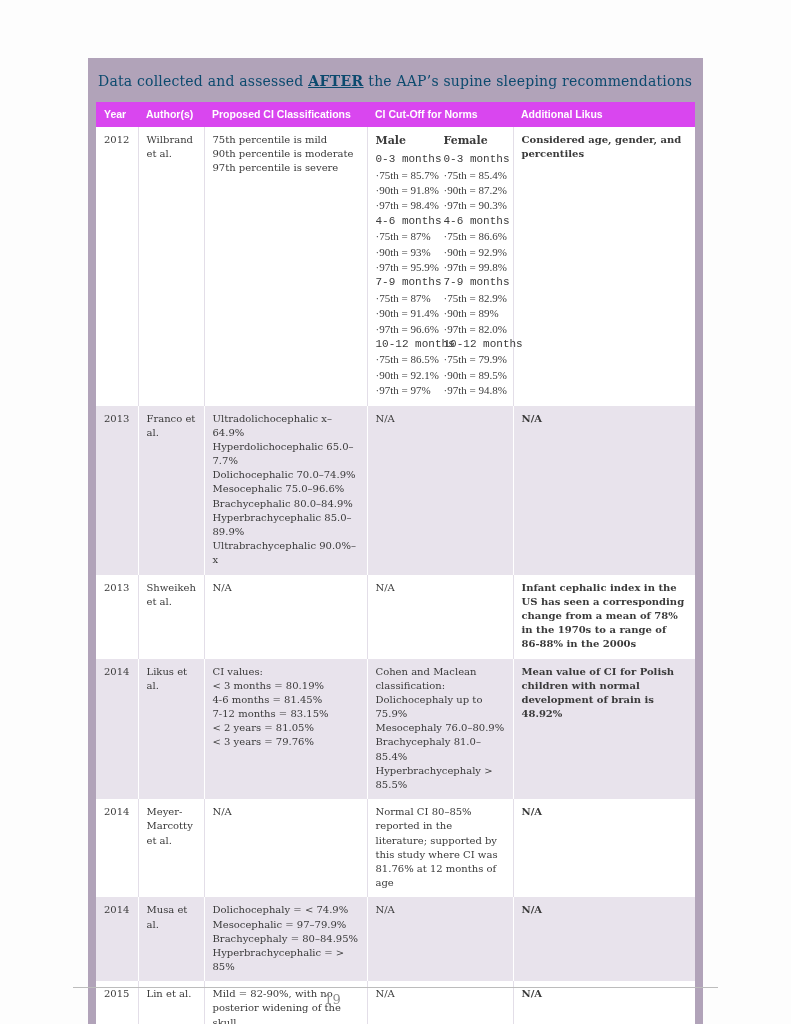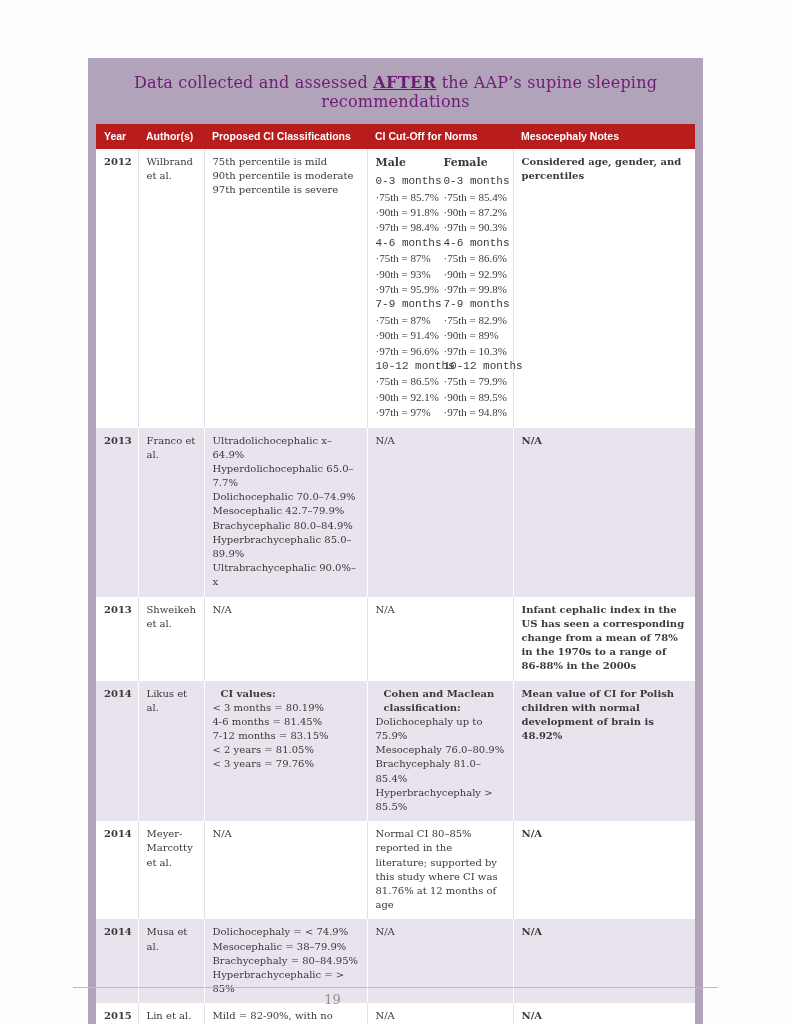--- a/index.html
+++ b/index.html
@@ -5,44 +5,44 @@
   html,body{margin:0;padding:0;}
   body{
     width:791px;height:1024px;position:relative;background:#fdfdfd;
     font-family:"DejaVu Serif", serif;color:#333;
   }
   .panel{
     position:absolute;left:88px;top:58px;width:615px;
     background:#b1a3b9;padding:0 0 10px 0;
   }
   .panel-title{
-    text-align:center;padding:15px 10px 13px;
-    font-size:16px;color:#701a75;letter-spacing:.2px;
+    text-align:left;padding:15px 10px 13px;
+    font-size:14px;color:#0c4a6e;letter-spacing:.2px;
   }
   .title-emphasis{font-weight:bold;text-decoration:underline;letter-spacing:.4px;}
   .table-wrap{margin:0 8px;}
   table{
     width:599px;border-collapse:collapse;background:#fff;
     font-size:10px;line-height:1.42;color:#3a3a3a;table-layout:fixed;
   }
   thead th{
-    background:#b91c1c;color:#fff;
+    background:#d946ef;color:#fff;
     font-family:"Liberation Sans", sans-serif;font-weight:bold;
     font-size:10.5px;text-align:left;padding:5px 8px;white-space:nowrap;
     overflow:hidden;
   }
   tbody td{vertical-align:top;padding:6px 8px 7px;border-right:1px solid #e3dee8;}
   tbody td:last-child{border-right:none;font-weight:bold;}
   tbody tr.alt{background:#e8e3ec;}
   tbody tr.alt td{border-right-color:#ffffff;}
-  .year-cell{font-weight:bold;}
+  .year-cell{font-weight:normal;}
   .cell-line{margin:0;}
   td.spaced .cell-line{margin-bottom:20px;}
   td.spaced .cell-line:last-child{margin-bottom:0;}
-  .bold{font-weight:bold;margin-left:8px;}
+  .bold{font-weight:normal;}
   .mf-wrap{display:flex;gap:7px;}
   .mf-col{flex:1;min-width:0;font-size:11px;line-height:1.4;}
   .mf-head{font-weight:bold;margin-bottom:4px;}
   .mf-age{white-space:nowrap;font-family:Liberation Mono, monospace;}
   .mf-val{white-space:nowrap;font-family:Liberation Serif, serif;}
   .mf-val::before{content:"\00B7 ";}
   .footer-rule{
     position:absolute;left:73px;right:73px;top:987px;
     border:none;border-top:1px solid #bcbcbc;margin:0;
   }
@@ -66,21 +66,21 @@
           <col style="width:163px">
           <col style="width:146px">
           <col style="width:182px">
       </colgroup>
       <thead>
         <tr id="header-row">
             <th>Year</th>
             <th>Author(s)</th>
             <th>Proposed CI Classifications</th>
             <th>CI Cut-Off for Norms</th>
-            <th>Mesocephaly Notes</th>
+            <th>Additional Likus</th>
           </tr>
       </thead>
       <tbody id="table-body">
           <tr>
             <td class="year-cell">2012</td>
             <td>Wilbrand et al.</td>
             <td>
               <div class="cell-line">75th percentile is mild</div>
               <div class="cell-line">90th percentile is moderate</div>
               <div class="cell-line">97th percentile is severe</div>
@@ -112,40 +112,40 @@
                   <div class="cell-line mf-val">75th = 85.4%</div>
                   <div class="cell-line mf-val">90th = 87.2%</div>
                   <div class="cell-line mf-val">97th = 90.3%</div>
                   <div class="cell-line mf-age">4-6 months</div>
                   <div class="cell-line mf-val">75th = 86.6%</div>
                   <div class="cell-line mf-val">90th = 92.9%</div>
                   <div class="cell-line mf-val">97th = 99.8%</div>
                   <div class="cell-line mf-age">7-9 months</div>
                   <div class="cell-line mf-val">75th = 82.9%</div>
                   <div class="cell-line mf-val">90th = 89%</div>
-                  <div class="cell-line mf-val">97th = 10.3%</div>
+                  <div class="cell-line mf-val">97th = 82.0%</div>
                   <div class="cell-line mf-age">10-12 months</div>
                   <div class="cell-line mf-val">75th = 79.9%</div>
                   <div class="cell-line mf-val">90th = 89.5%</div>
                   <div class="cell-line mf-val">97th = 94.8%</div>
                 </div>
               </div>
             </td>
             <td>
               <div class="cell-line">Considered age, gender, and percentiles</div>
             </td>
           </tr>
           <tr class="alt">
             <td class="year-cell">2013</td>
             <td>Franco et al.</td>
             <td>
               <div class="cell-line">Ultradolichocephalic x–64.9%</div>
               <div class="cell-line">Hyperdolichocephalic 65.0–7.7%</div>
               <div class="cell-line">Dolichocephalic 70.0–74.9%</div>
-              <div class="cell-line">Mesocephalic 42.7–79.9%</div>
+              <div class="cell-line">Mesocephalic 75.0–96.6%</div>
               <div class="cell-line">Brachycephalic 80.0–84.9%</div>
               <div class="cell-line">Hyperbrachycephalic 85.0–89.9%</div>
               <div class="cell-line">Ultrabrachycephalic 90.0%–x</div>
             </td>
             <td>
               <div class="cell-line">N/A</div>
             </td>
             <td>
               <div class="cell-line">N/A</div>
             </td>
@@ -196,21 +196,21 @@
             </td>
             <td>
               <div class="cell-line">N/A</div>
             </td>
           </tr>
           <tr class="alt">
             <td class="year-cell">2014</td>
             <td>Musa et al.</td>
             <td>
               <div class="cell-line">Dolichocephaly = &lt; 74.9%</div>
-              <div class="cell-line">Mesocephalic = 38–79.9%</div>
+              <div class="cell-line">Mesocephalic = 97–79.9%</div>
               <div class="cell-line">Brachycephaly = 80–84.95%</div>
               <div class="cell-line">Hyperbrachycephalic = &gt; 85%</div>
             </td>
             <td>
               <div class="cell-line">N/A</div>
             </td>
             <td>
               <div class="cell-line">N/A</div>
             </td>
           </tr>

